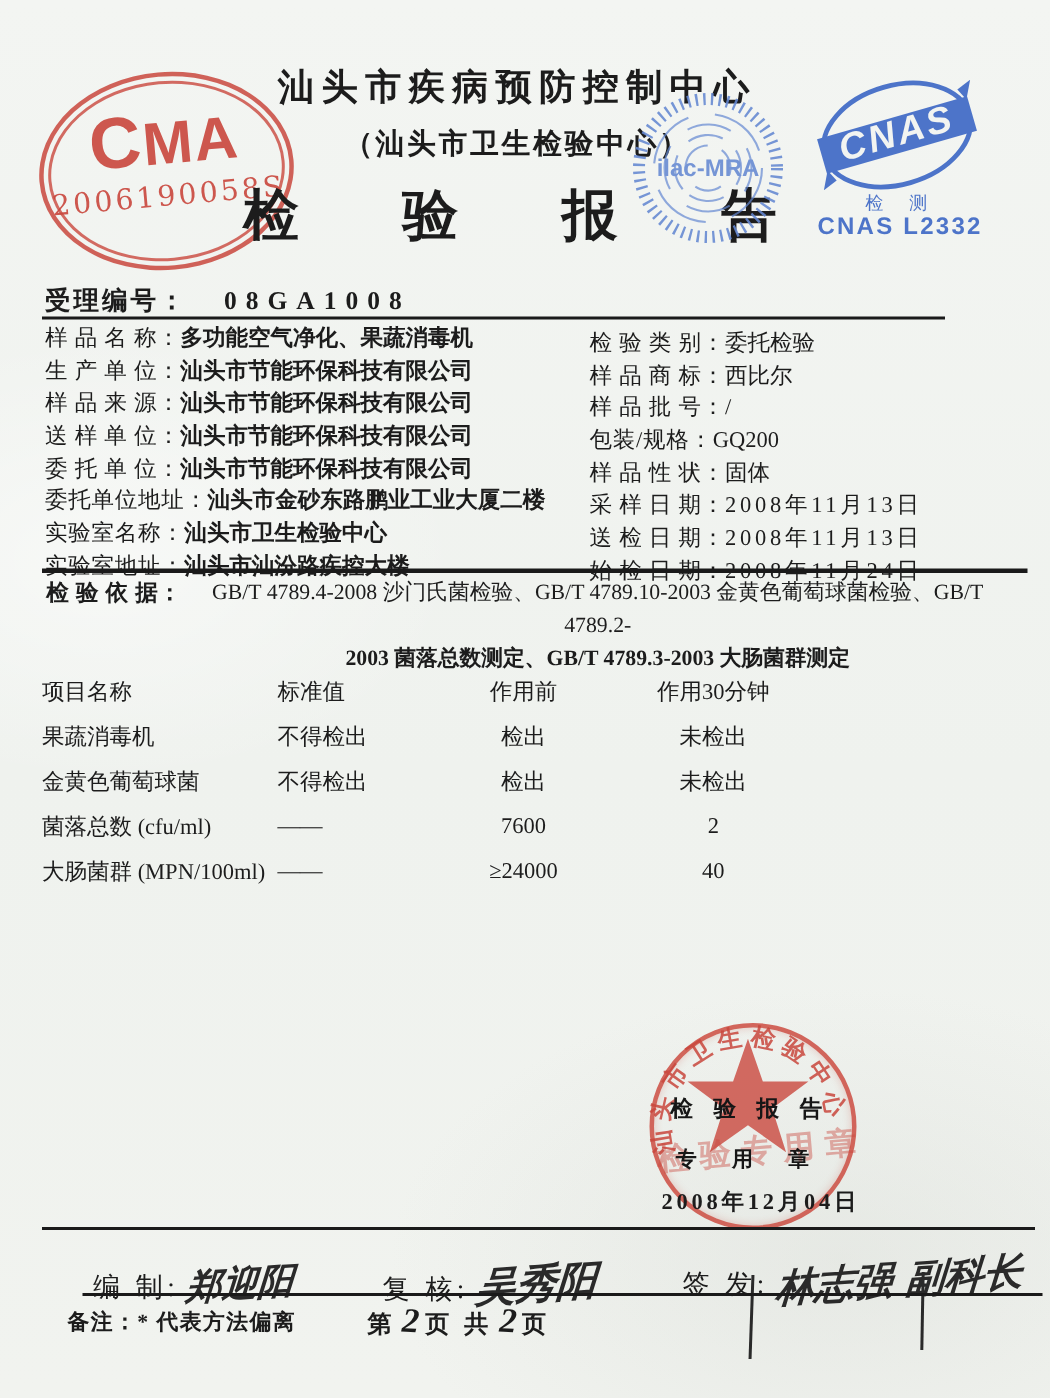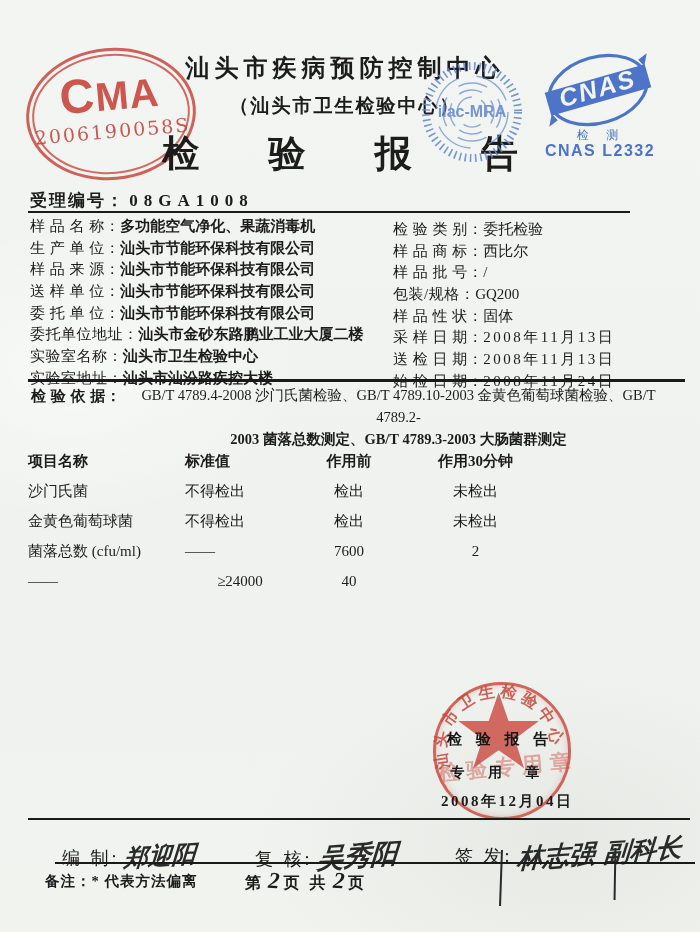--- a/index.html
+++ b/index.html
@@ -14,47 +14,47 @@
   .abs{position:absolute;}
   
   .cma-stamp{left:26px;top:48px;width:170px;height:132px;transform:rotate(-5deg);}
   .cma-outer{position:absolute;inset:0;border:3px solid var(--stamp_red);border-radius:50%;opacity:.85;}
   .cma-inner{position:absolute;inset:6px;border:2px solid var(--stamp_red);border-radius:50%;opacity:.8;}
   .cma-text{position:absolute;left:0;right:0;top:18px;text-align:center;color:var(--stamp_red);
     font-family:"Liberation Sans",sans-serif;font-weight:900;font-size:40px;letter-spacing:1px;opacity:.9;}
   .cma-text::first-letter{font-size:48px;}
   .cma-num{position:absolute;left:0;right:0;top:72px;text-align:center;color:var(--stamp_red);
     font-size:19px;letter-spacing:2px;opacity:.9;font-family:"DejaVu Serif",serif;}
-  .titles{left:95px;top:52px;width:500px;text-align:center;}
+  .titles{left:95px;top:42px;width:500px;text-align:center;}
   .org-title{font-size:24px;font-weight:bold;letter-spacing:5px;}
   .org-subtitle{font-size:19px;font-weight:bold;letter-spacing:2px;margin-top:9px;}
   .report-title{font-size:37px;font-weight:900;letter-spacing:30px;margin-top:10px;margin-left:20px;}
   .ilac-svg{left:420px;top:60px;opacity:.88;}
   .cnas-svg{left:533px;top:42px;}
   
   .acceptance{left:30px;top:189px;font-size:17px;}
   .acceptance .lab{font-weight:bold;letter-spacing:2px;}
-  .acceptance .num{letter-spacing:6px;font-weight:600;}
+  .acceptance .num{letter-spacing:6px;font-weight:600;margin-left:20px;}
   .hline{background:#1a1a1a;height:2px;}
   
   .info-col{width:370px;}
   .irow{height:21.7px;line-height:21.7px;white-space:nowrap;}
   .lbl{font-size:15px;letter-spacing:.5px;}
   .val{font-size:15px;}
   .val.heavy{font-family:Liberation Sans, sans-serif;font-weight:700;font-size:15px;}
   .val.date{letter-spacing:2.5px;}
   
   .basis{left:30px;top:385px;width:645px;display:flex;font-size:14.5px;line-height:1.5;text-align:center;}
   .basis .lbl{flex:0 0 92px;}
   
   .rtable{left:28px;top:446px;width:520px;display:grid;
     grid-template-columns:157px 110px 108px 145px;grid-auto-rows:30px;align-items:center;font-size:15px;}
   .rtable .c1{text-align:left;}
   .rtable .cc{text-align:center;}
-  .rtable .hdr{font-weight:700;}
+  .rtable .hdr{font-weight:400;}
   .blank-note{left:290px;top:590px;font-size:16px;letter-spacing:5px;font-weight:600;}
   
   .seal-ring{left:433px;top:682px;width:132px;height:132px;border:3.5px solid rgba(201,62,50,.78);
     border-radius:50%;box-shadow:inset 0 0 6px rgba(201,62,50,.25);}
   .seal-arc{left:423px;top:672px;}
   .seal-title{left:438px;top:730px;width:124px;text-align:center;font-size:15px;font-weight:bold;letter-spacing:5px;color:#161616;}
   .seal-sub{left:438px;top:764px;width:124px;text-align:center;font-size:14px;font-weight:bold;letter-spacing:10px;color:#161616;}
   .seal-ghost{left:438px;top:752px;width:160px;font-size:21px;letter-spacing:7px;color:var(--stamp_red);
     opacity:.42;transform:rotate(-5deg);font-weight:bold;}
   .seal-date{left:441px;top:792px;font-size:15px;letter-spacing:2.5px;font-weight:600;}
@@ -145,35 +145,36 @@
       <span style="display:block;font-weight:bold;">2003 菌落总数测定、GB/T 4789.3-2003 大肠菌群测定</span>
     </span>
   </div>
 
   <div class="abs rtable">
     <div class="c1 hdr">项目名称</div>
     <div class="c1 hdr">标准值</div>
     <div class="cc hdr">作用前</div>
     <div class="cc hdr">作用30分钟</div>
 
-    <div class="c1">沙门氏菌</div>
+    <div class="c1">果蔬消毒机</div>
     <div class="c1">不得检出</div>
     <div class="cc">检出</div>
     <div class="cc">未检出</div>
 
     <div class="c1">金黄色葡萄球菌</div>
     <div class="c1">不得检出</div>
     <div class="cc">检出</div>
     <div class="cc">未检出</div>
 
     <div class="c1">菌落总数 (cfu/ml)</div>
     <div class="c1">——</div>
     <div class="cc">7600</div>
     <div class="cc">2</div>
 
+    <div class="c1">大肠菌群 (MPN/100ml)</div>
     <div class="c1">——</div>
     <div class="cc">≥24000</div>
     <div class="cc">40</div>
   </div>
 
   <div class="abs seal-ring"></div>
   <svg class="abs seal-arc" width="152" height="152" viewBox="0 0 152 152">
     <defs>
         <path id="arc" d="M 27,98 A 53,53 0 1 1 125,98"></path>
       </defs>

